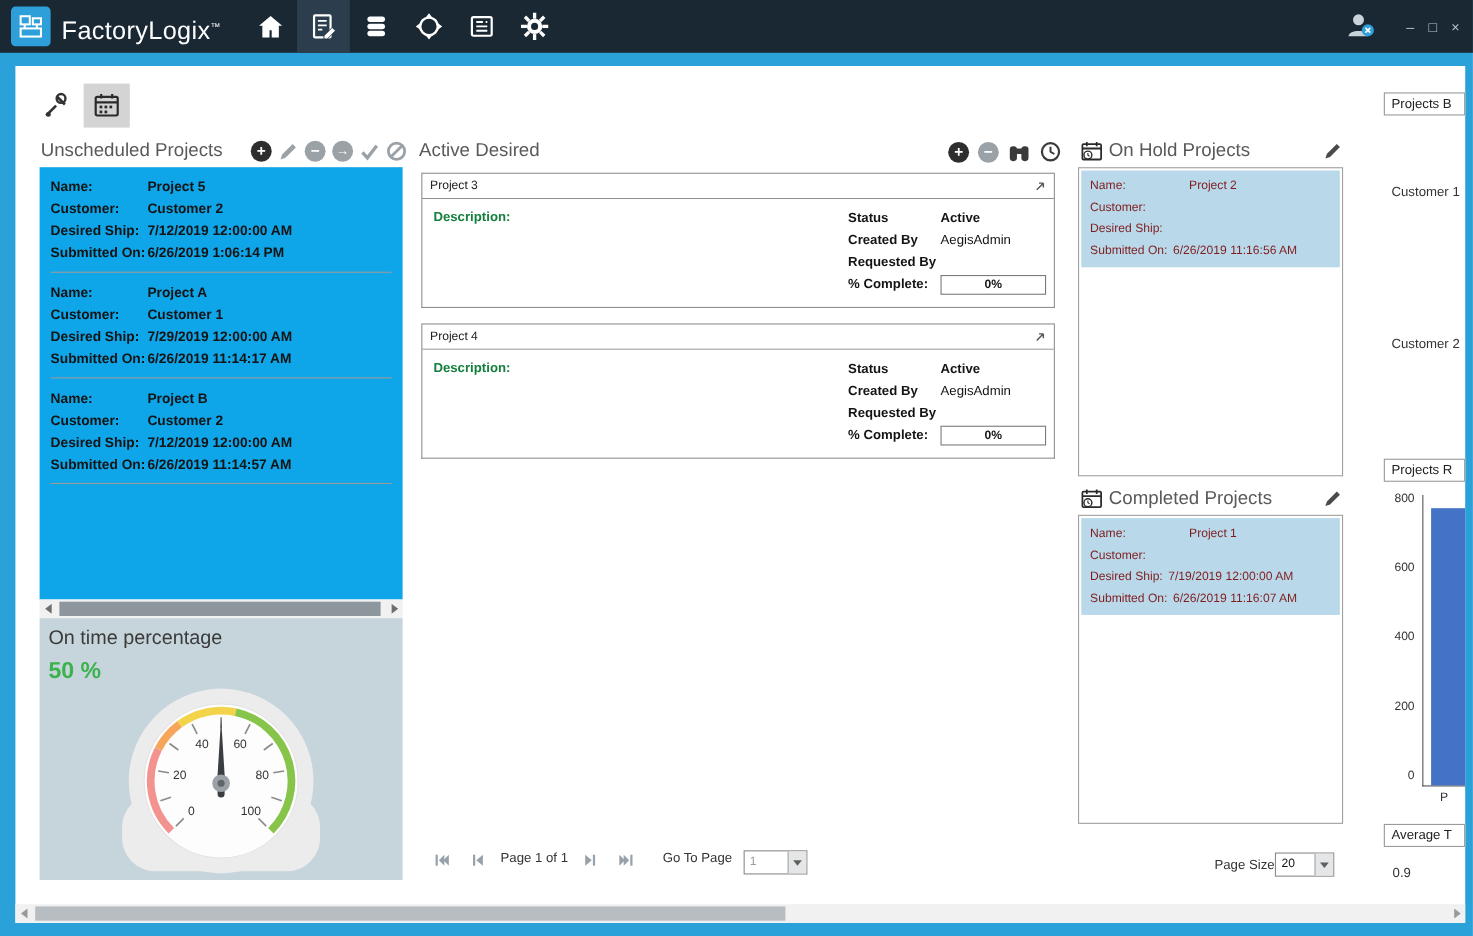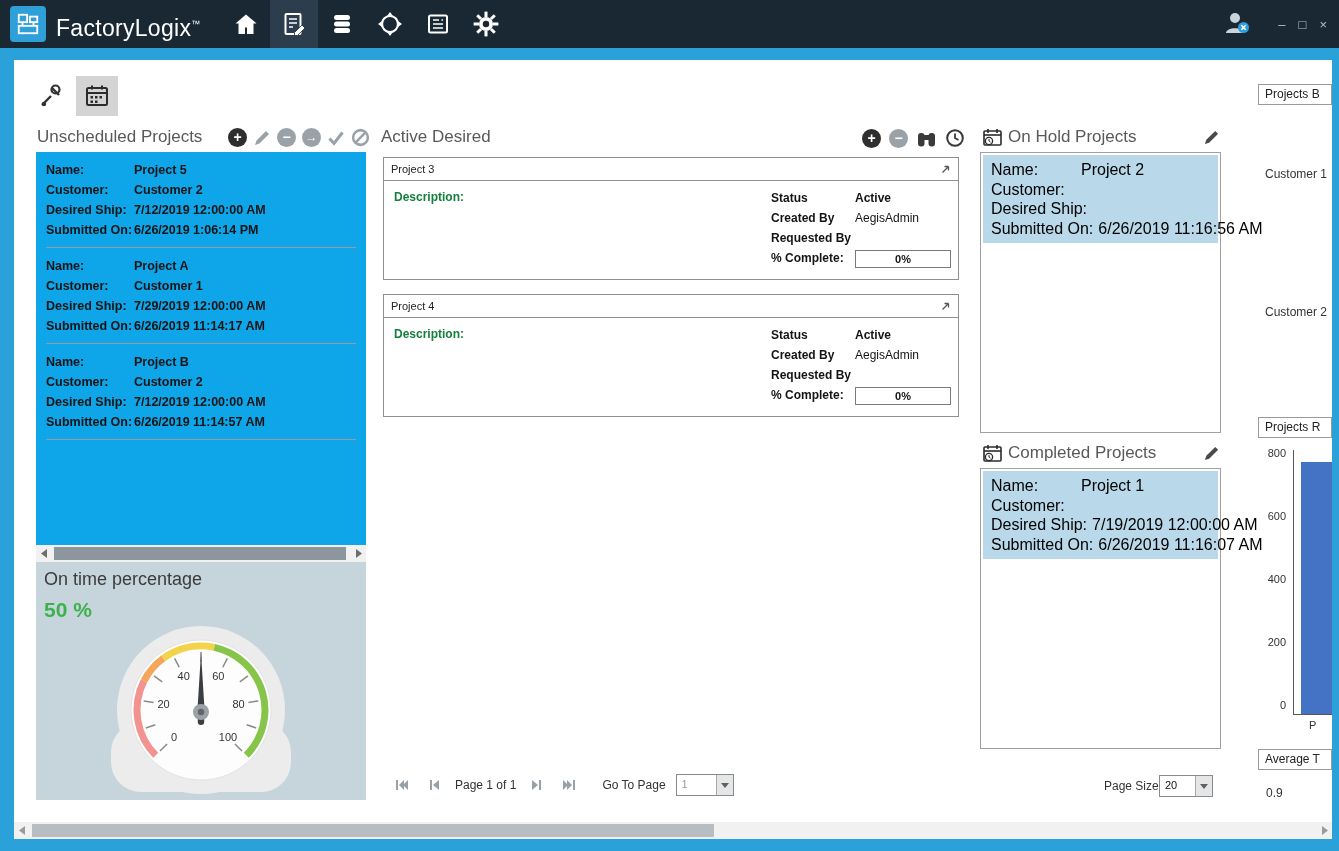--- a/index.html
+++ b/index.html
@@ -52,31 +52,31 @@
   
   .card{position:absolute;width:576px}
   .card-h{height:22px;border:1px solid #8f8f8f;background:#fff;display:flex;align-items:center;padding:0 7px;font-size:11px;color:#222}
   .card-b{position:relative;border:1px solid #8f8f8f;border-top:none;height:98px;background:#fff}
   .desc{position:absolute;left:10px;top:9px;font-size:12px;font-weight:bold;color:#15803d}
   .crow{line-height:20px;font-size:12px;color:#141414;white-space:nowrap}
   .clab{display:inline-block;width:84px;font-weight:bold}
   .pctbox{display:inline-block;width:94px;height:16px;border:1px solid #7a7a7a;text-align:center;font-size:11px;font-weight:bold;line-height:16px;vertical-align:middle}
 
   
-  .pager{position:absolute;left:383px;top:773px;width:578px;height:24px;display:flex;align-items:center;font-size:12px;color:#333}
+  .pager{position:absolute;left:383px;top:773px;width:578px;height:24px;display:flex;align-items:flex-start;font-size:12px;color:#333}
   .pbtn{width:18px;height:18px;display:flex;align-items:center;justify-content:center;cursor:pointer}
   .combo{display:flex;border:1px solid #8a8a8a;background:#fff;height:20px;cursor:pointer}
   .combo .val{flex:1;font-size:11px;padding:3px 0 0 5px;overflow:hidden}
   .combo .dd{width:16px;background:#e4e6e8;border-left:1px solid #a8a8a8;display:flex;align-items:center;justify-content:center}
   .chev{width:0;height:0;border-left:4px solid transparent;border-right:4px solid transparent;border-top:5px solid #606060}
 
   
   .sidebox{position:absolute;width:241px;height:281px;border:1px solid #a0a0a0;background:#fff;padding:2px;box-sizing:border-box}
   .bluecard{background:#b9d8ea;height:88px;padding:5px 8px;box-sizing:border-box;cursor:pointer}
-  .brow{line-height:19.5px;font-size:16px;color:#000000;white-space:nowrap}
+  .brow{line-height:19.5px;font-size:11px;color:#7f1d1d;white-space:nowrap}
   .blab{display:inline-block;width:90px}
   .inline-gap{margin-left:5px}
 
   
   .stripbox{position:absolute;left:1258px;width:74px;height:21px;border:1px solid #9a9a9a;background:#fff;font-size:12px;color:#222;line-height:19px;padding-left:6px;box-sizing:border-box;overflow:hidden;white-space:nowrap}
   .striptext{position:absolute;font-size:12px;color:#333;white-space:nowrap}
   .ytick{position:absolute;font-size:11px;color:#333;width:28px;text-align:right}
 </style>
 </head>
 <body>

